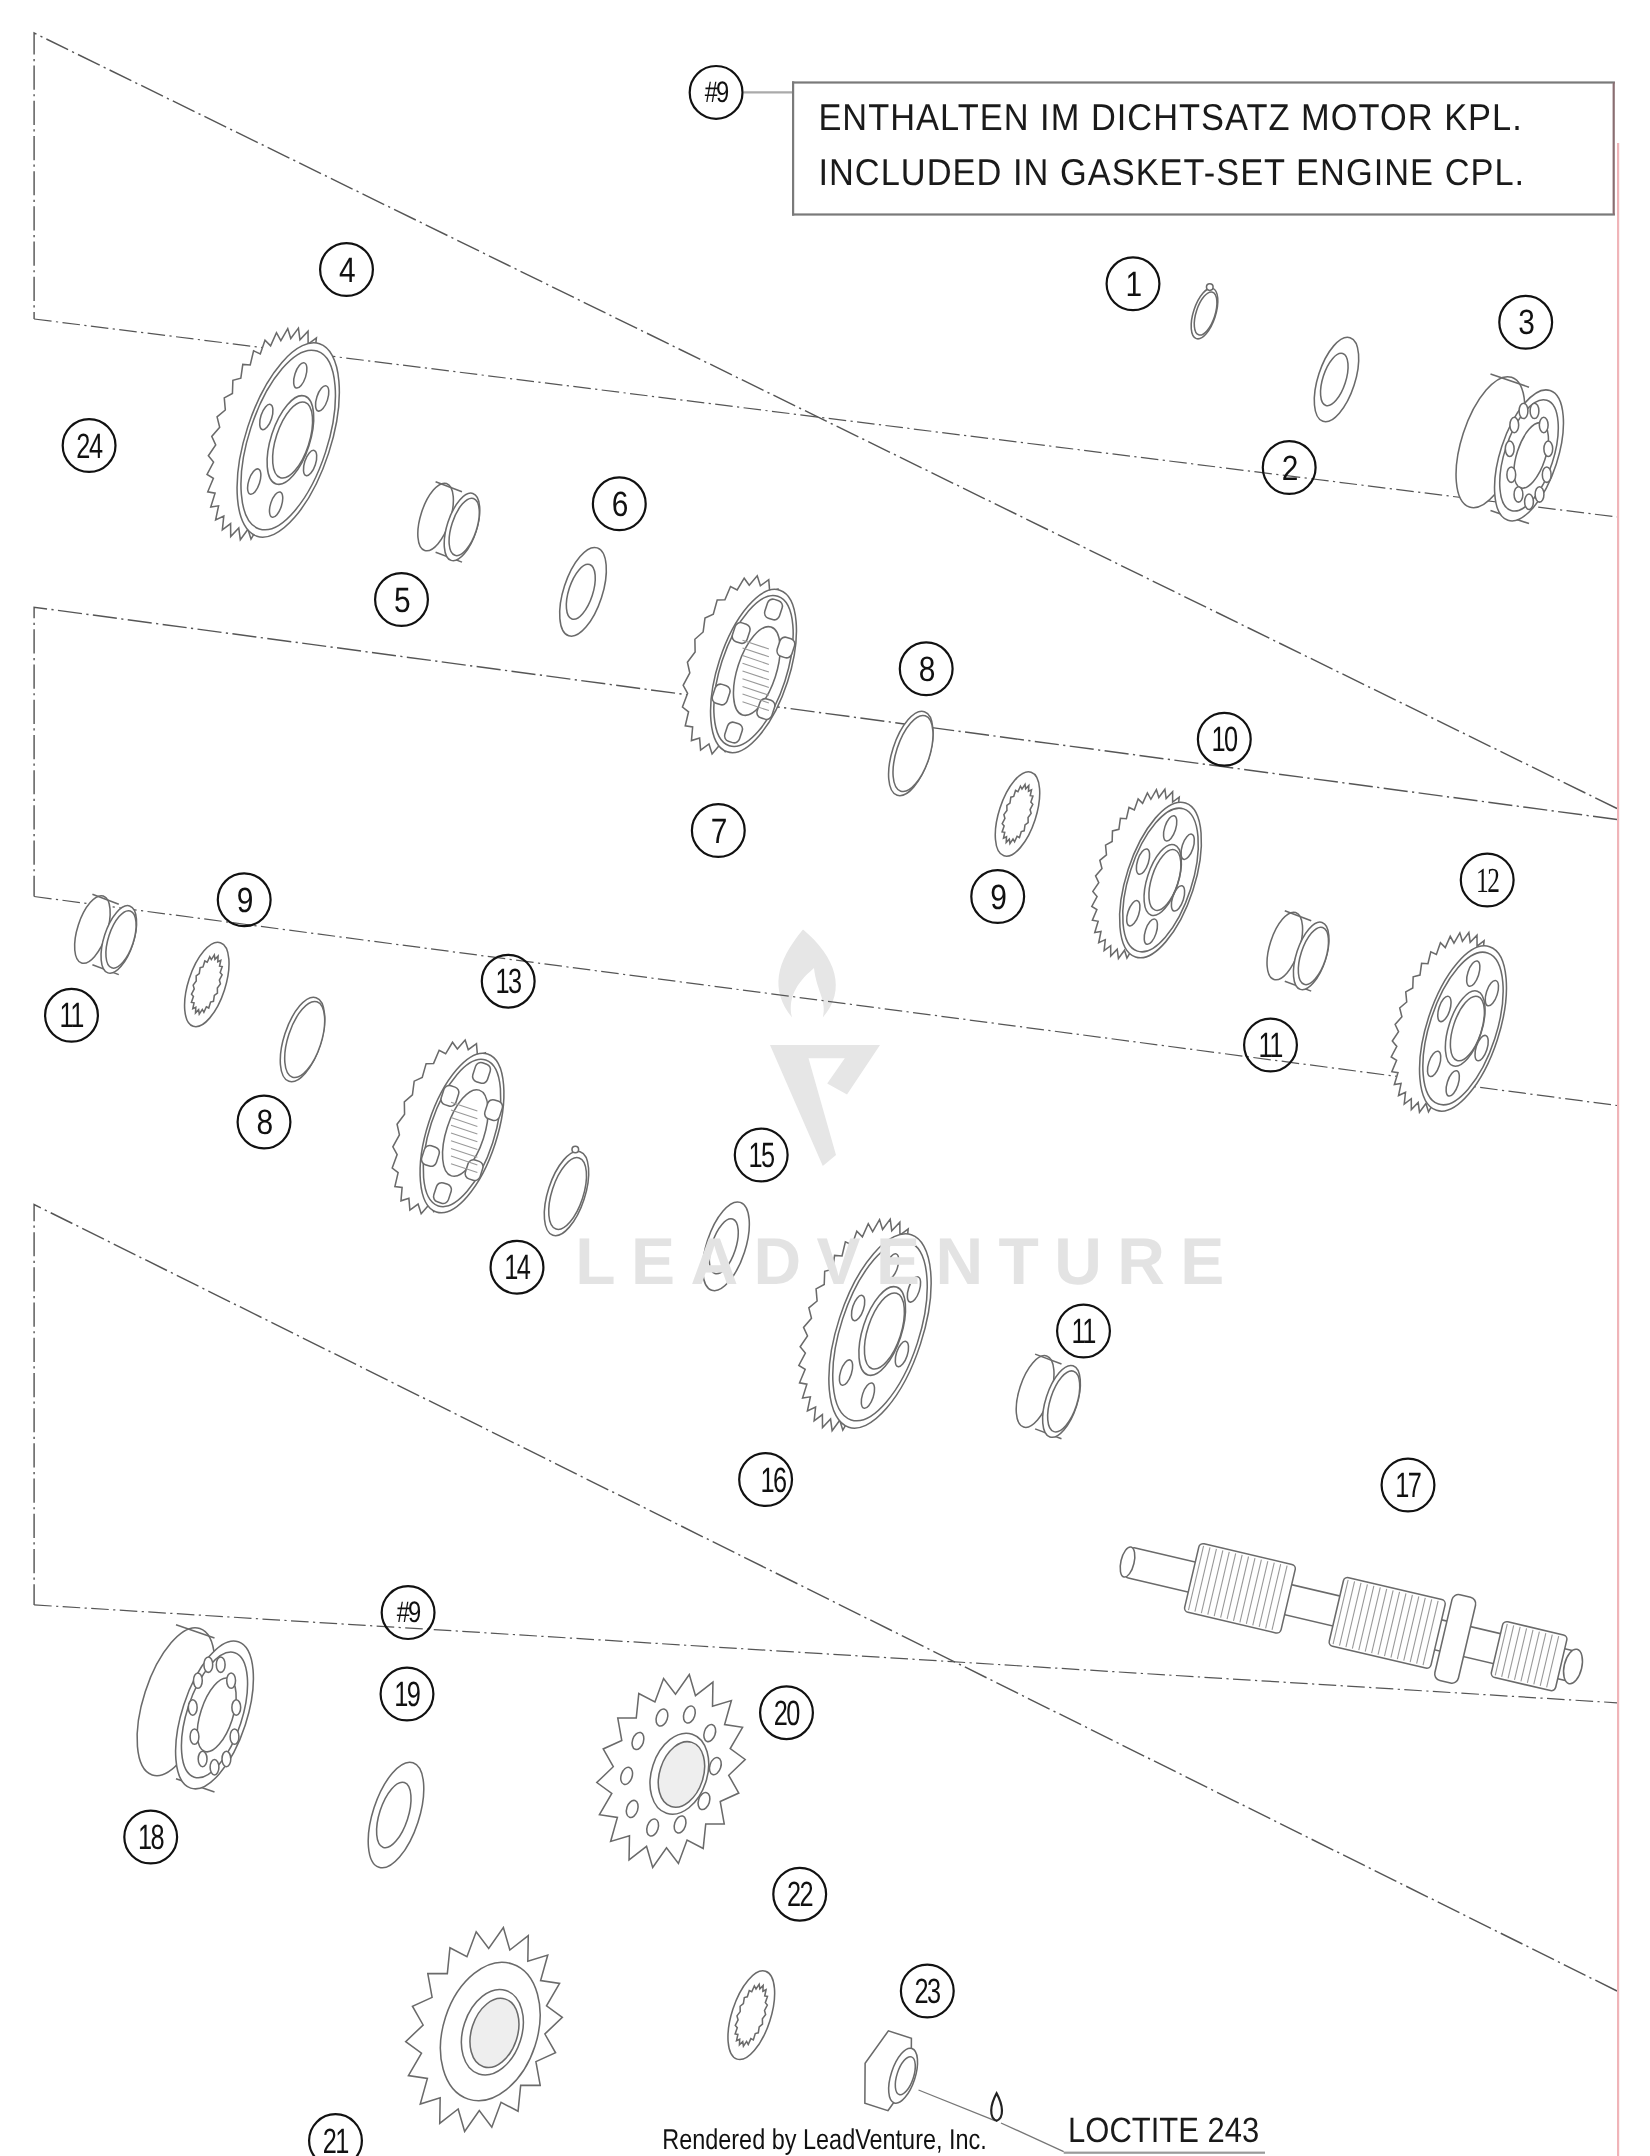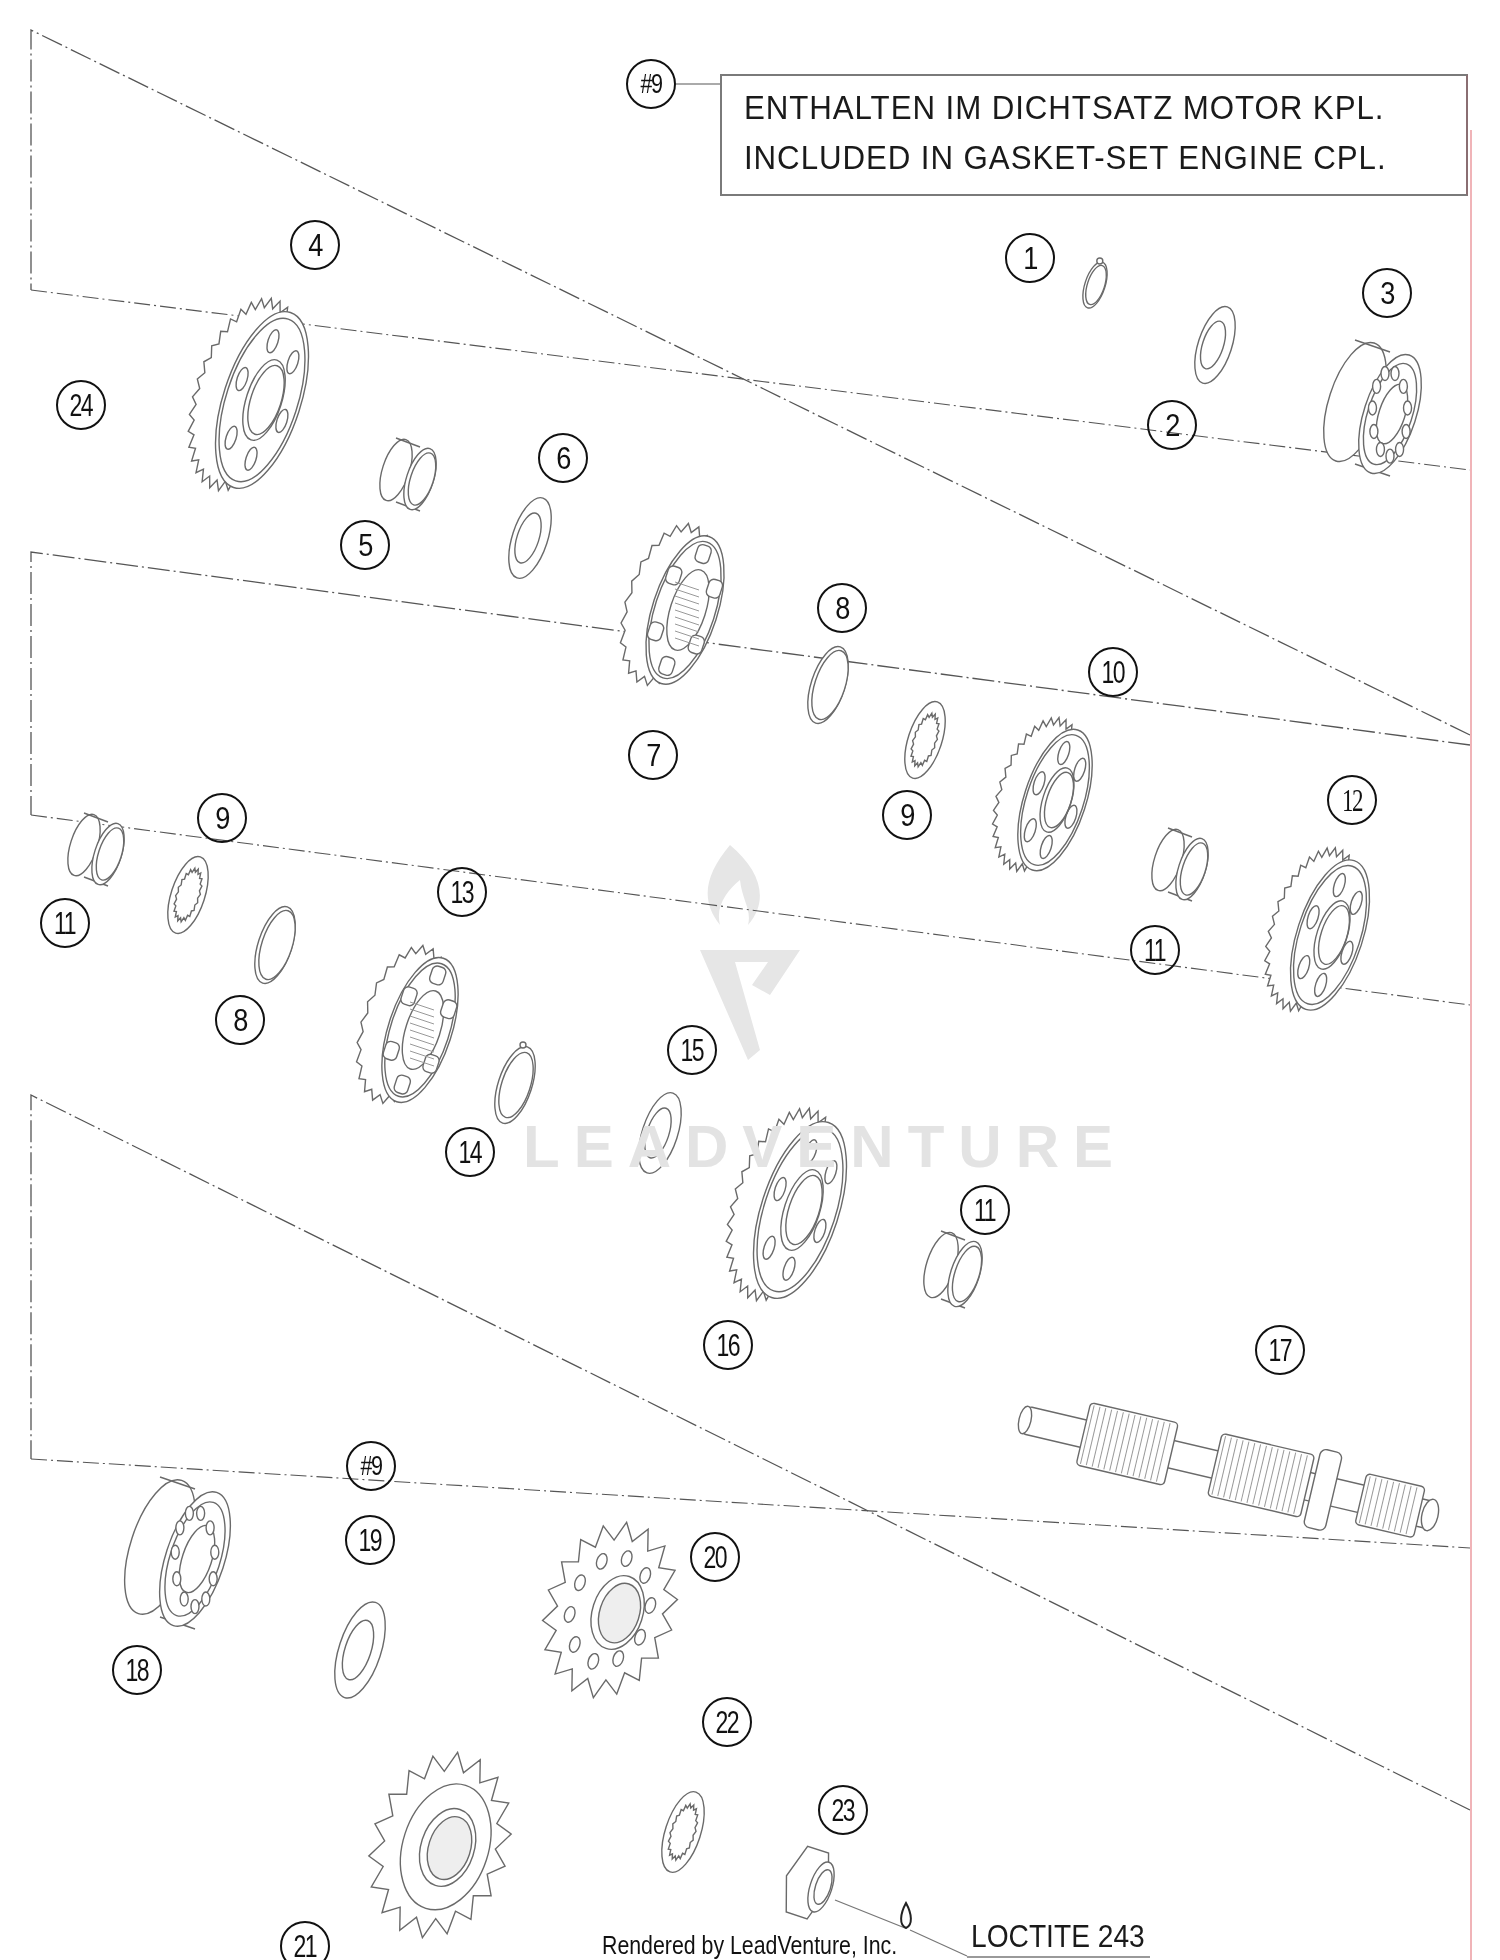--- a/index.html
+++ b/index.html
@@ -393,21 +393,21 @@
     </div>
     <div class="callout two" style="left: 470px; top: 1152px;">
       <span>14</span>
     </div>
     <div class="callout two" style="left: 692px; top: 1050px;">
       <span>15</span>
     </div>
     <div class="callout two" style="left: 985px; top: 1210px;">
       <span>11</span>
     </div>
-    <div class="callout two" style="left: 728px; top: 1345px;">
+    <div class="callout two" style="left: 696px; top: 1345px; justify-content: flex-end;">
       <span>16</span>
     </div>
     <div class="callout two" style="left: 1280px; top: 1350px;">
       <span>17</span>
     </div>
     <div class="callout hash" style="left: 371px; top: 1466px;">
       <span>#9</span>
     </div>
     <div class="callout two" style="left: 370px; top: 1540px; text-align: center;">
       <span>19</span>

